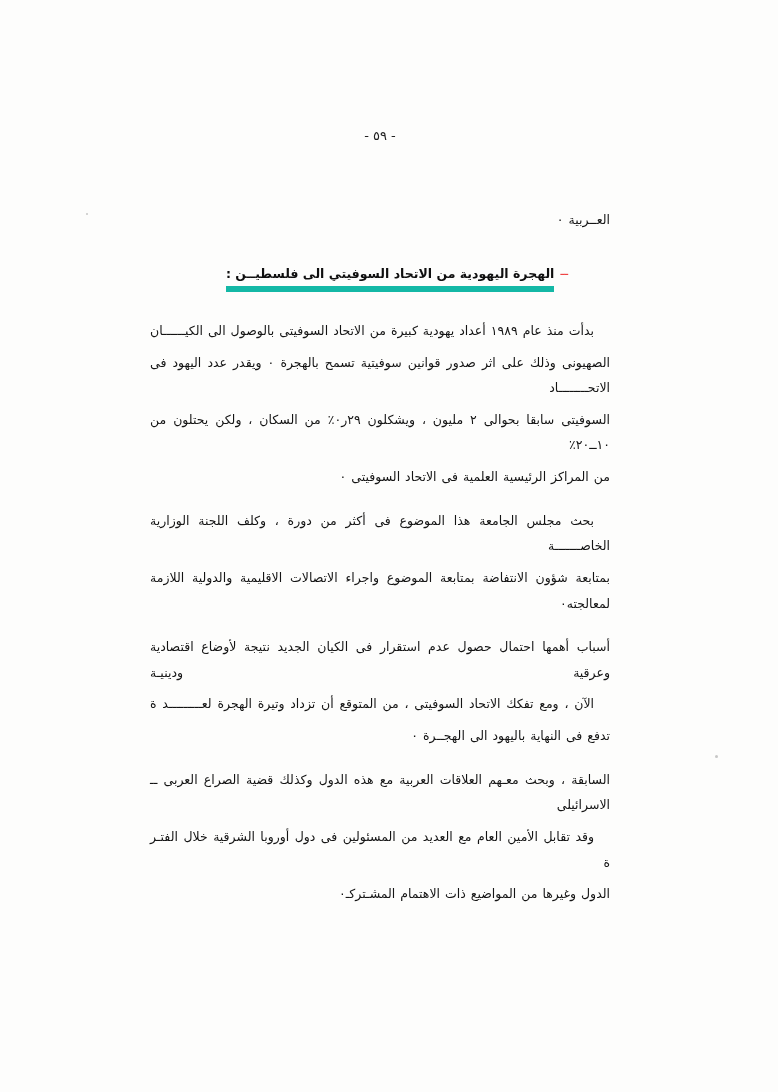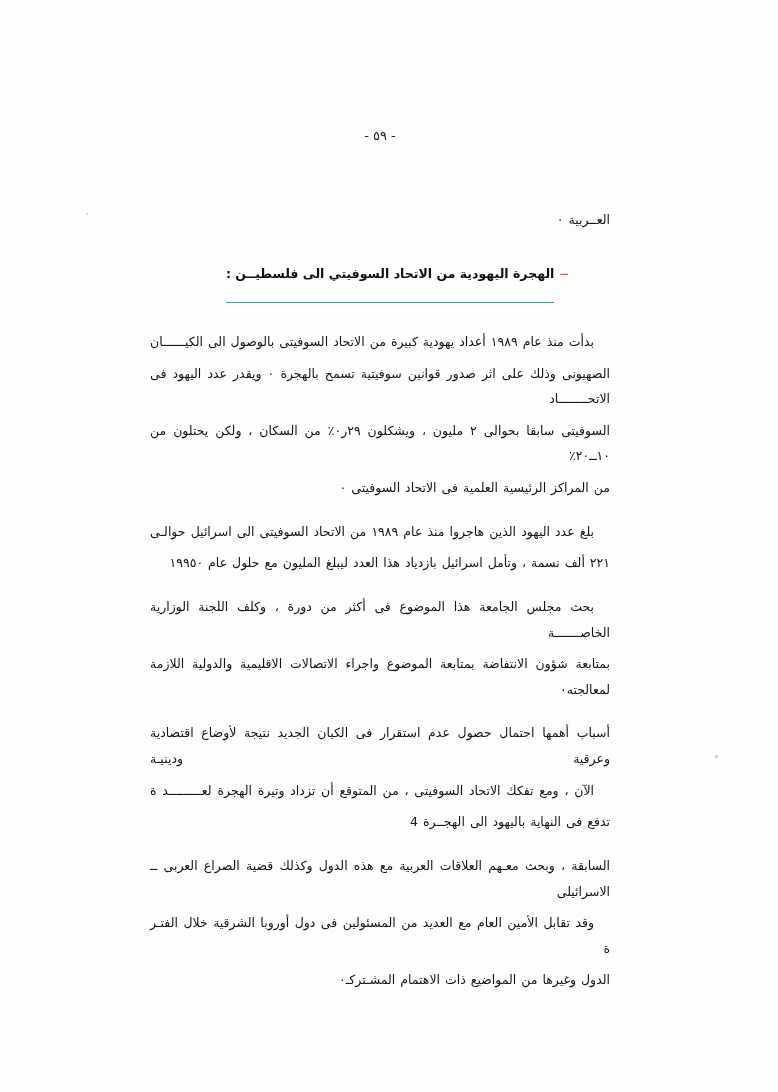--- a/index.html
+++ b/index.html
@@ -66,22 +66,22 @@
     font-size: 13px;
     margin-left: 6px;
     color: #ef4444;
     font-family: Liberation Serif, serif;
   }
   .heading-text {
     font-size: 12.5px;
     font-weight: bold;
     letter-spacing: 1.5px;
     color: #0f0f0f;
-    border-bottom: 1px solid #14b8a6;
-    padding-bottom: 18px;
+    border-bottom: 6px solid #14b8a6;
+    padding-bottom: 2px;
     line-height: 1.7;
   }
   .heading-wrap-1 {
     justify-content: flex-start;
     padding-right: 42px;
   }
   .speck {
     position: absolute;
     background: #9a9a9a;
     border-radius: 50%;
@@ -110,34 +110,30 @@
       <span class="heading-text">الهجرة اليهودية من الاتحاد السوفيتي الى فلسطيــن :</span>
     </div>
 
     <div class="block">
       <p class="para indent">بدأت منذ عام ١٩٨٩ أعداد يهودية كبيرة من الاتحاد السوفيتى بالوصول الى الكيــــــان</p>
       <p class="para">الصهيونى وذلك على اثر صدور قوانين سوفيتية تسمح بالهجرة ٠ ويقدر عدد اليهود فى الاتحــــــــاد</p>
       <p class="para">السوفيتى سابقا بحوالى ٢ مليون ، ويشكلون ٢٩ر٠٪ من السكان ، ولكن يحتلون من ١٠ــ٢٠٪</p>
       <p class="para last-right">من المراكز الرئيسية العلمية فى الاتحاد السوفيتى ٠</p>
     </div>
 
-    <div class="block">
-      <p class="para indent">بلغ عدد اليهود الذين هاجروا منذ عام ١٩٨٩ من الاتحاد السوفيتى الى اسرائيل حوالـى</p>
-      <p class="para last-right">٢٢١ ألف نسمة ، وتأمل اسرائيل بازدياد هذا العدد ليبلغ المليون مع حلول عام ١٩٩٥٠</p>
-    </div>
 
     <div class="block">
       <p class="para indent">بحث مجلس الجامعة هذا الموضوع فى أكثر من دورة ، وكلف اللجنة الوزارية الخاصـــــــة</p>
       <p class="para last-right">بمتابعة شؤون الانتفاضة بمتابعة الموضوع واجراء الاتصالات الاقليمية والدولية اللازمة لمعالجته٠</p>
     </div>
 
     <div class="block">
       <p class="para">أسباب أهمها احتمال حصول عدم استقرار فى الكيان الجديد نتيجة لأوضاع اقتصادية وعرقية ودينيـة</p>
       <p class="para indent">الآن ، ومع تفكك الاتحاد السوفيتى ، من المتوقع أن تزداد وتيرة الهجرة لعـــــــــد ة</p>
-      <p class="para last-right">تدفع فى النهاية باليهود الى الهجــرة 4</p>
+      <p class="para last-right">تدفع فى النهاية باليهود الى الهجــرة ٠</p>
     </div>
 
     <div class="block">
       <p class="para">السابقة ، وبحث معـهم العلاقات العربية مع هذه الدول وكذلك قضية الصراع العربى ــ الاسرائيلى</p>
       <p class="para indent">وقد تقابل الأمين العام مع العديد من المسئولين فى دول أوروبا الشرقية خلال الفتـر ة</p>
       <p class="para last-right">الدول وغيرها من المواضيع ذات الاهتمام المشـتركـ٠</p>
     </div>
 
   </div>
 </div>

